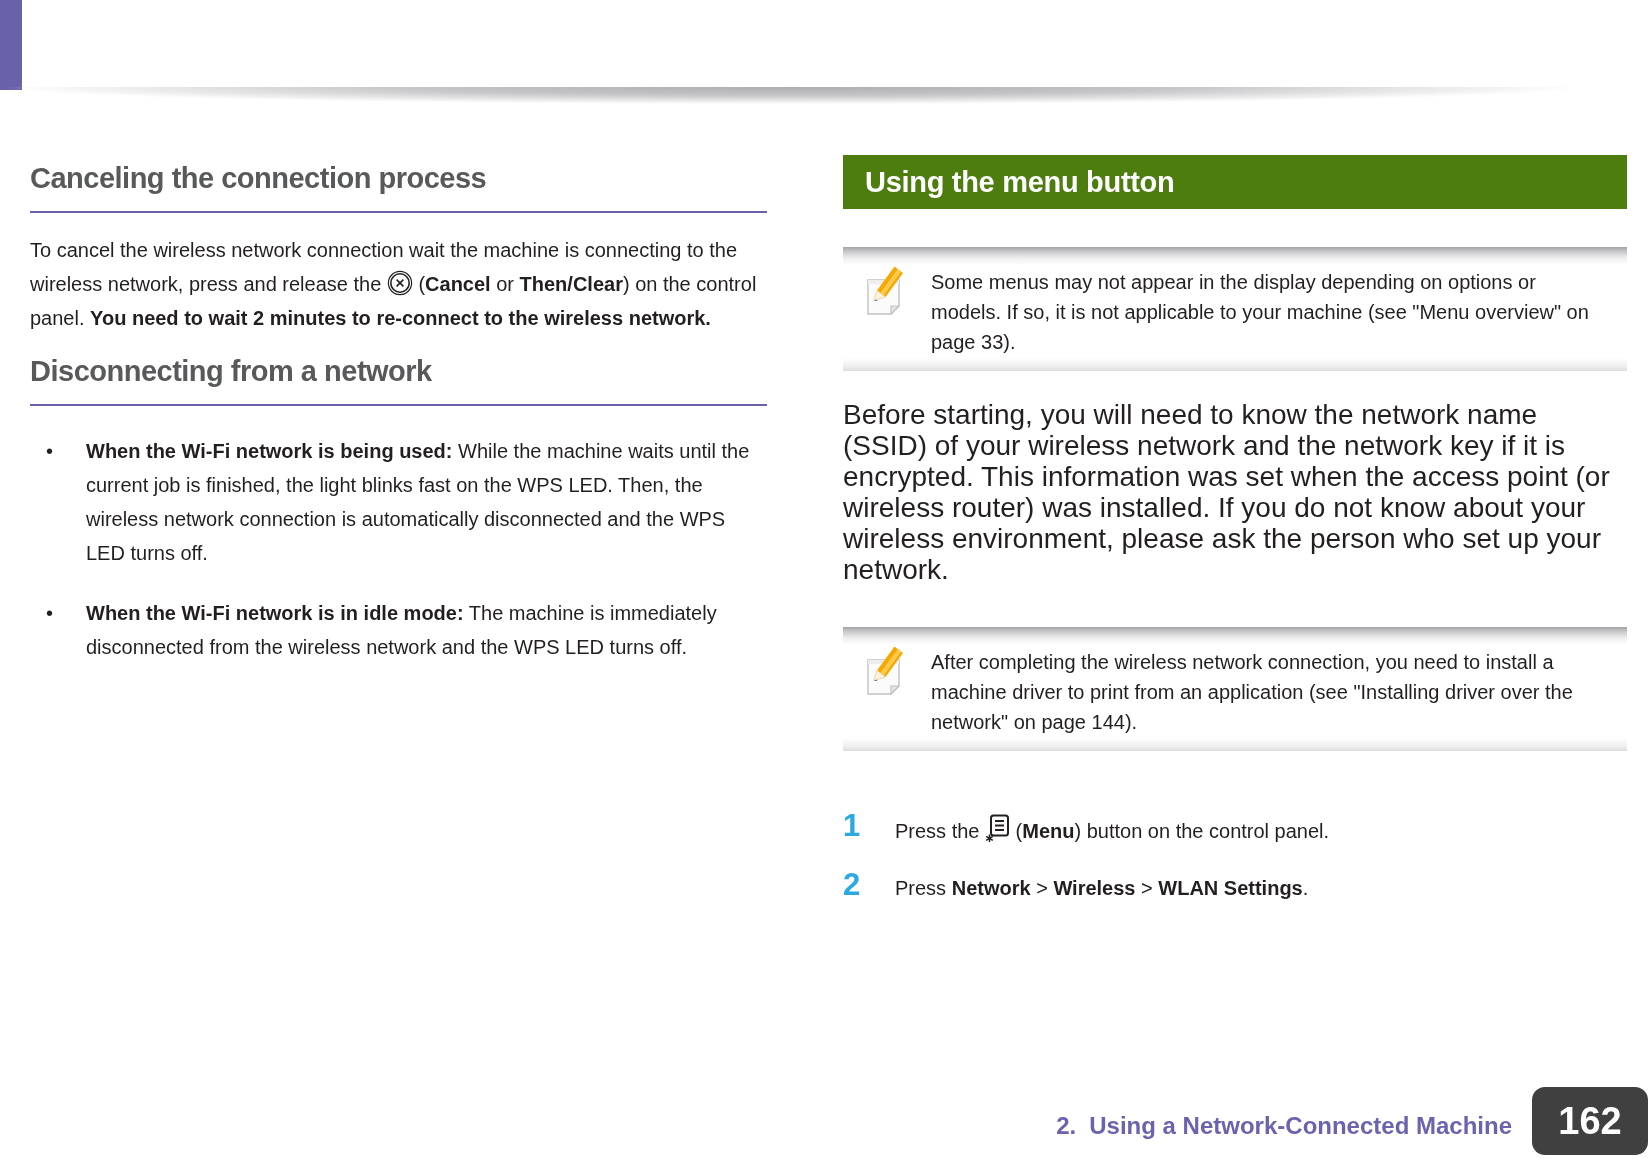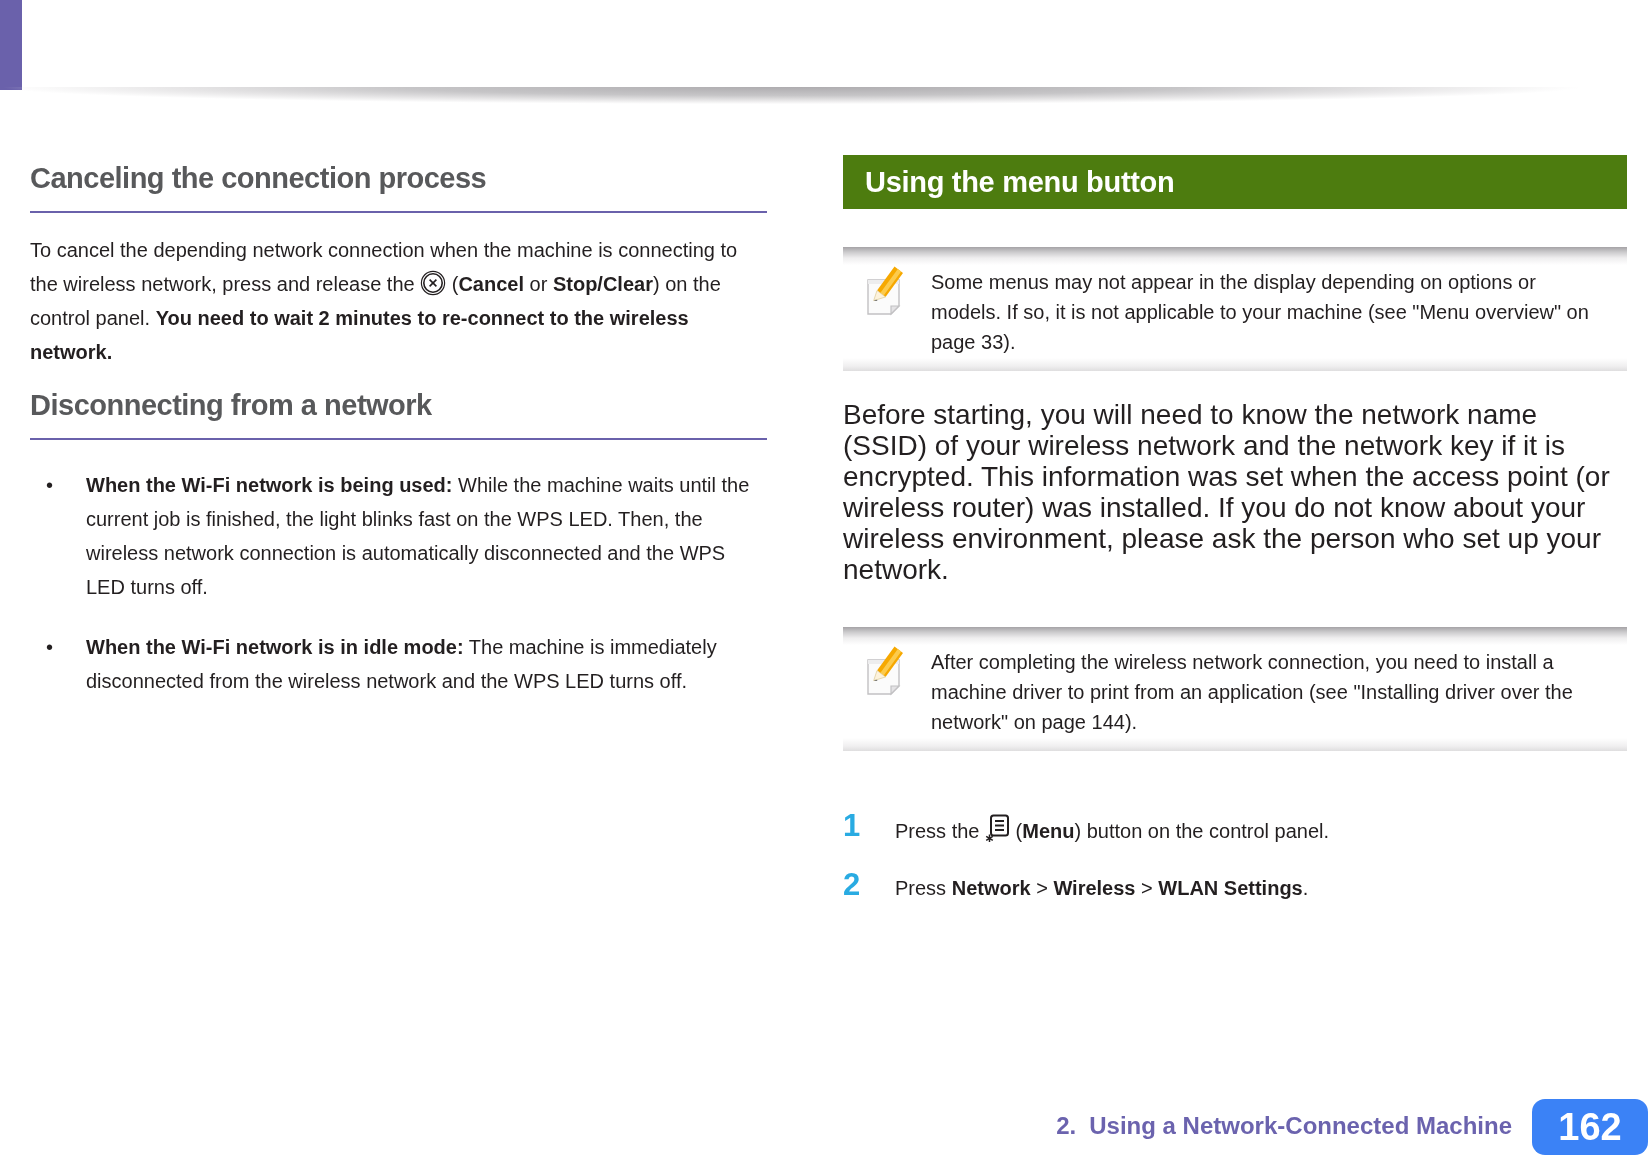--- a/index.html
+++ b/index.html
@@ -47,41 +47,41 @@
 
   .steps { margin-top:60px; }
   .step { display:flex; align-items:flex-start; margin-bottom:24px; }
   .step-num { flex:0 0 52px; color:#29abe2; font-size:31px; font-weight:700; line-height:30px; }
   .step-body { font-size:20px; line-height:30px; padding-top:3px; }
 
   
   .footer-text { position:absolute; right:138px; bottom:18px; color:#6b63ae; font-weight:700;
                  font-size:24px; white-space:nowrap; }
   .footer-text .chap { margin-right:13px; }
-  .page-badge { position:absolute; right:2px; bottom:3px; width:116px; height:56px;
-                background:#3b82f6; border-radius:13px; color:#ffffff; font-size:38px; font-weight:700;
+  .page-badge { position:absolute; right:2px; bottom:3px; width:116px; height:68px;
+                background:#404040; border-radius:13px; color:#ffffff; font-size:38px; font-weight:700;
                 display:flex; align-items:center; justify-content:center; }
 </style>
 </head>
 <body>
 
 <div class="page">
 
   <div class="accent-bar"></div>
   <div class="title-divider"></div>
 
   <div class="left-col">
 
     <h2 class="sec">Canceling the connection process</h2>
     <p class="para">
-      <span>To cancel the depending network connection when the machine is connecting to the wireless network, press and release the </span><span class="inline-icon"><svg width="26" height="26" viewBox="0 0 26 26">
+      <span>To cancel the wireless network connection wait the machine is connecting to the wireless network, press and release the </span><span class="inline-icon"><svg width="26" height="26" viewBox="0 0 26 26">
             <circle cx="13" cy="13" r="11.6" fill="none" stroke="#231f20" stroke-width="1.2"></circle>
             <circle cx="13" cy="13" r="9.2" fill="none" stroke="#231f20" stroke-width="1.6"></circle>
             <path d="M9.6 9.6l6.8 6.8M16.4 9.6l-6.8 6.8" stroke="#231f20" stroke-width="1.6"></path>
-          </svg></span><span> (</span><span class="b">Cancel</span><span> or </span><span class="b">Stop/Clear</span><span>) on the control panel. </span><span class="b">You need to wait 2 minutes to re-connect to the wireless network.</span>
+          </svg></span><span> (</span><span class="b">Cancel</span><span> or </span><span class="b">Then/Clear</span><span>) on the control panel. </span><span class="b">You need to wait 2 minutes to re-connect to the wireless network.</span>
     </p>
 
     <h2 class="sec sec2">Disconnecting from a network</h2>
 
     <div class="bullets">
       <div class="bullet">
         <span class="b">When the Wi-Fi network is being used:</span><span> While the machine waits until the current job is finished, the light blinks fast on the WPS LED. Then, the wireless network connection is automatically disconnected and the WPS LED turns off.</span>
       </div>
       <div class="bullet">
         <span class="b">When the Wi-Fi network is in idle mode:</span><span> The machine is immediately disconnected from the wireless network and the WPS LED turns off.</span>

